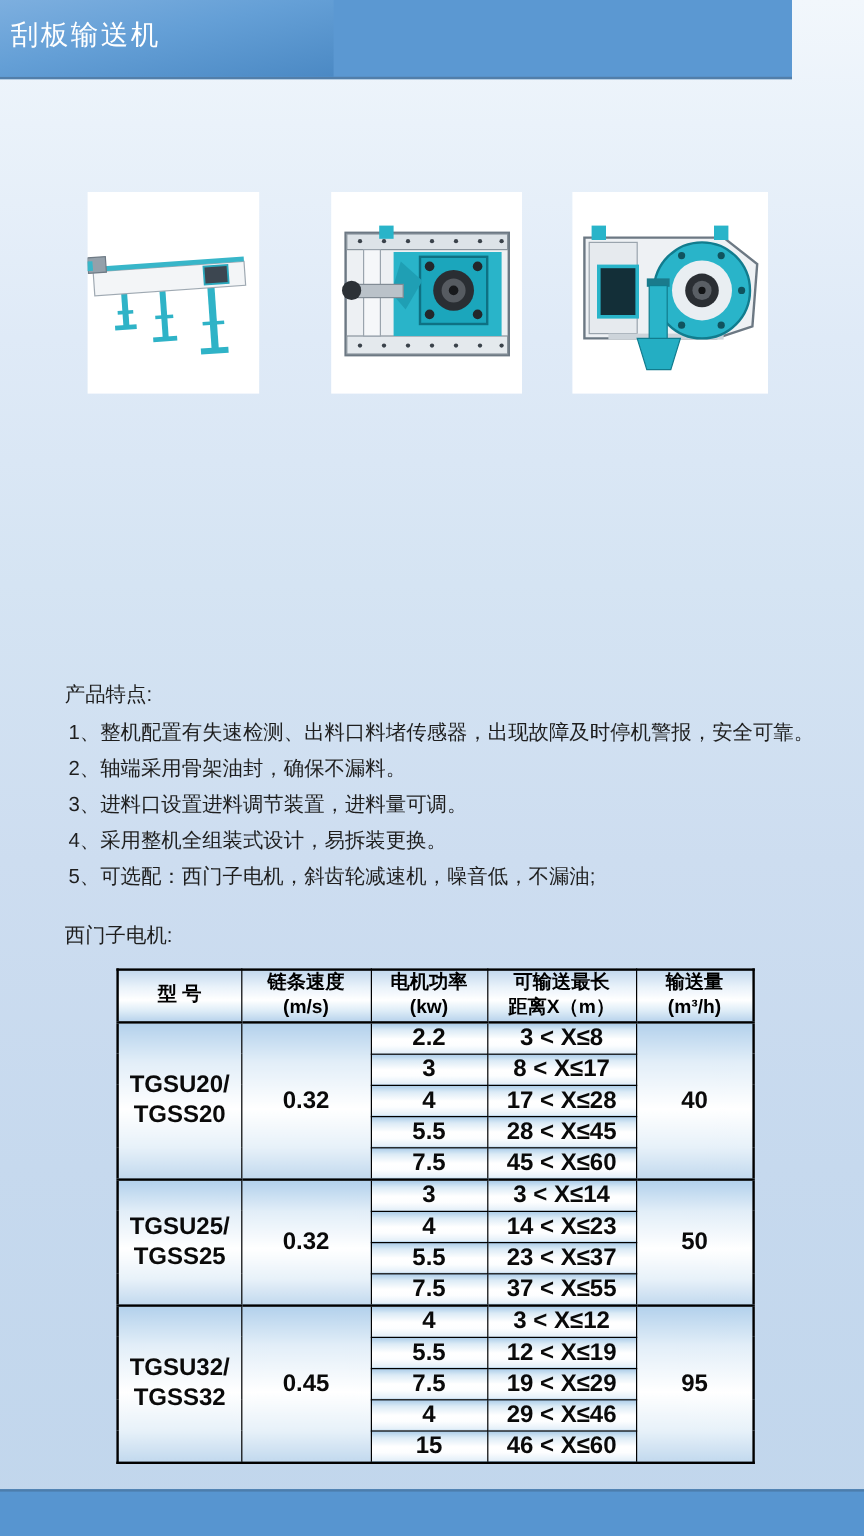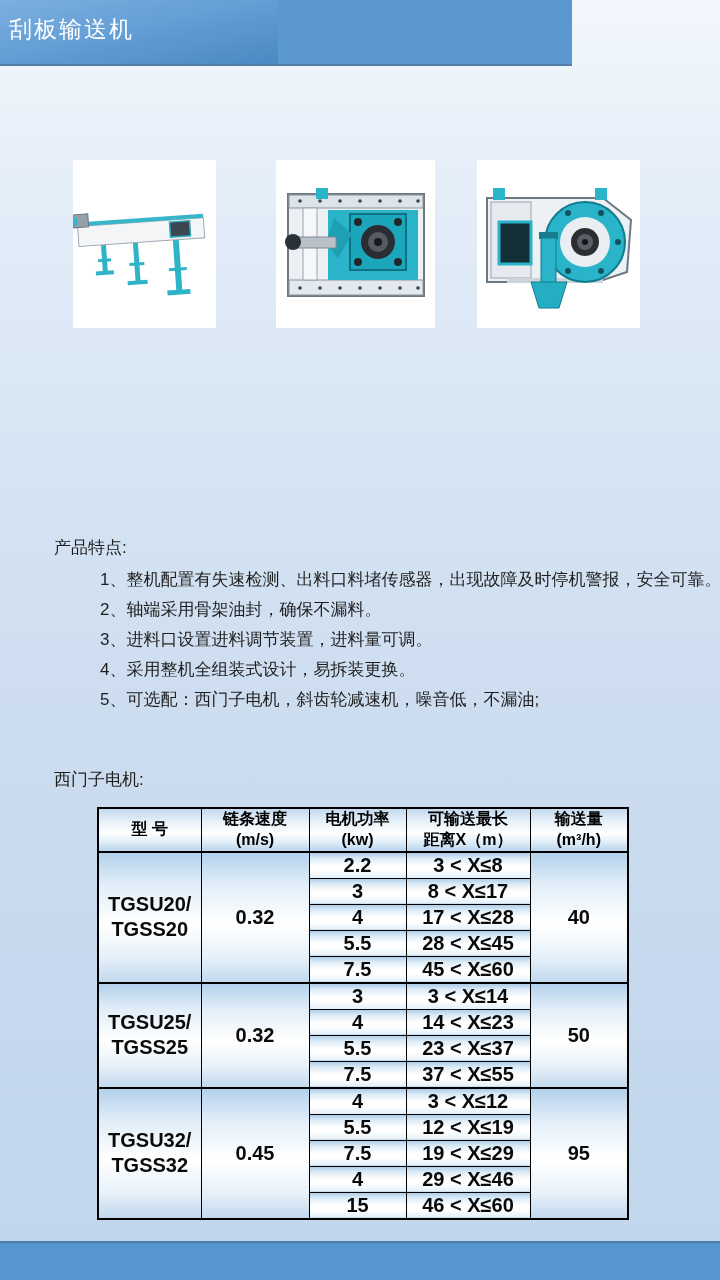--- a/index.html
+++ b/index.html
@@ -8,21 +8,21 @@
     font-family:"Liberation Sans","DejaVu Sans",sans-serif;
     background:#c0d5ec;
   }
   .page {
     position:relative; width:720px; height:1280px; overflow:hidden;
     background:linear-gradient(180deg,#f2f7fc 0%,#eaf2fa 8%,#dfeaf7 22%,#d5e4f3 38%,#cdddf0 56%,#c6d9ee 76%,#c1d6ec 100%);
   }
 
   
   .banner {
-    position:absolute; left:0; top:0; width:572px; height:64px;
+    position:absolute; left:0; top:0; width:660px; height:64px;
     background:#5b98d2; border-bottom:2px solid #527ea9;
   }
   .banner-tab {
     position:absolute; left:0; top:0; width:278px; height:64px;
     background:linear-gradient(168deg,#7dafdf 0%,#649fd6 45%,#4b89c4 100%);
   }
   .banner-title {
     padding:14px 0 0 9px; font-size:23px; font-weight:300;
     color:#ffffff; letter-spacing:2px; white-space:nowrap;
   }
@@ -37,22 +37,22 @@
   .photo3 { left:477px; width:163px; }
 
   
   .description {
     position:absolute; left:54px; top:412px; width:620px; margin:0;
     font-size:17px; line-height:30px; color:#1e1e1e; text-align:justify;
   }
   .desc-label { font-weight:bold; }
 
   .features { position:absolute; left:54px; top:531px; width:660px; color:#1e1e1e; }
-  .features-title { height:34px; line-height:34px; font-size:17px; }
-  .feature-item { height:30px; line-height:30px; font-size:17px; padding-left:3px; white-space:nowrap;margin-left:43px; }
+  .features-title { height:34px; line-height:34px; font-size:17px;margin-top:31px; }
+  .feature-item { height:30px; line-height:30px; font-size:17px; padding-left:3px; white-space:nowrap; }
 
   .params-title { position:absolute; left:54px; top:768px; font-size:17px; color:#1e1e1e; }
 
   
   .specs {
     position:absolute; left:97px; top:807px;
     border-collapse:collapse; table-layout:fixed;
     border:2px solid #000000;
   }
   .specs thead tr { height:42px; }

